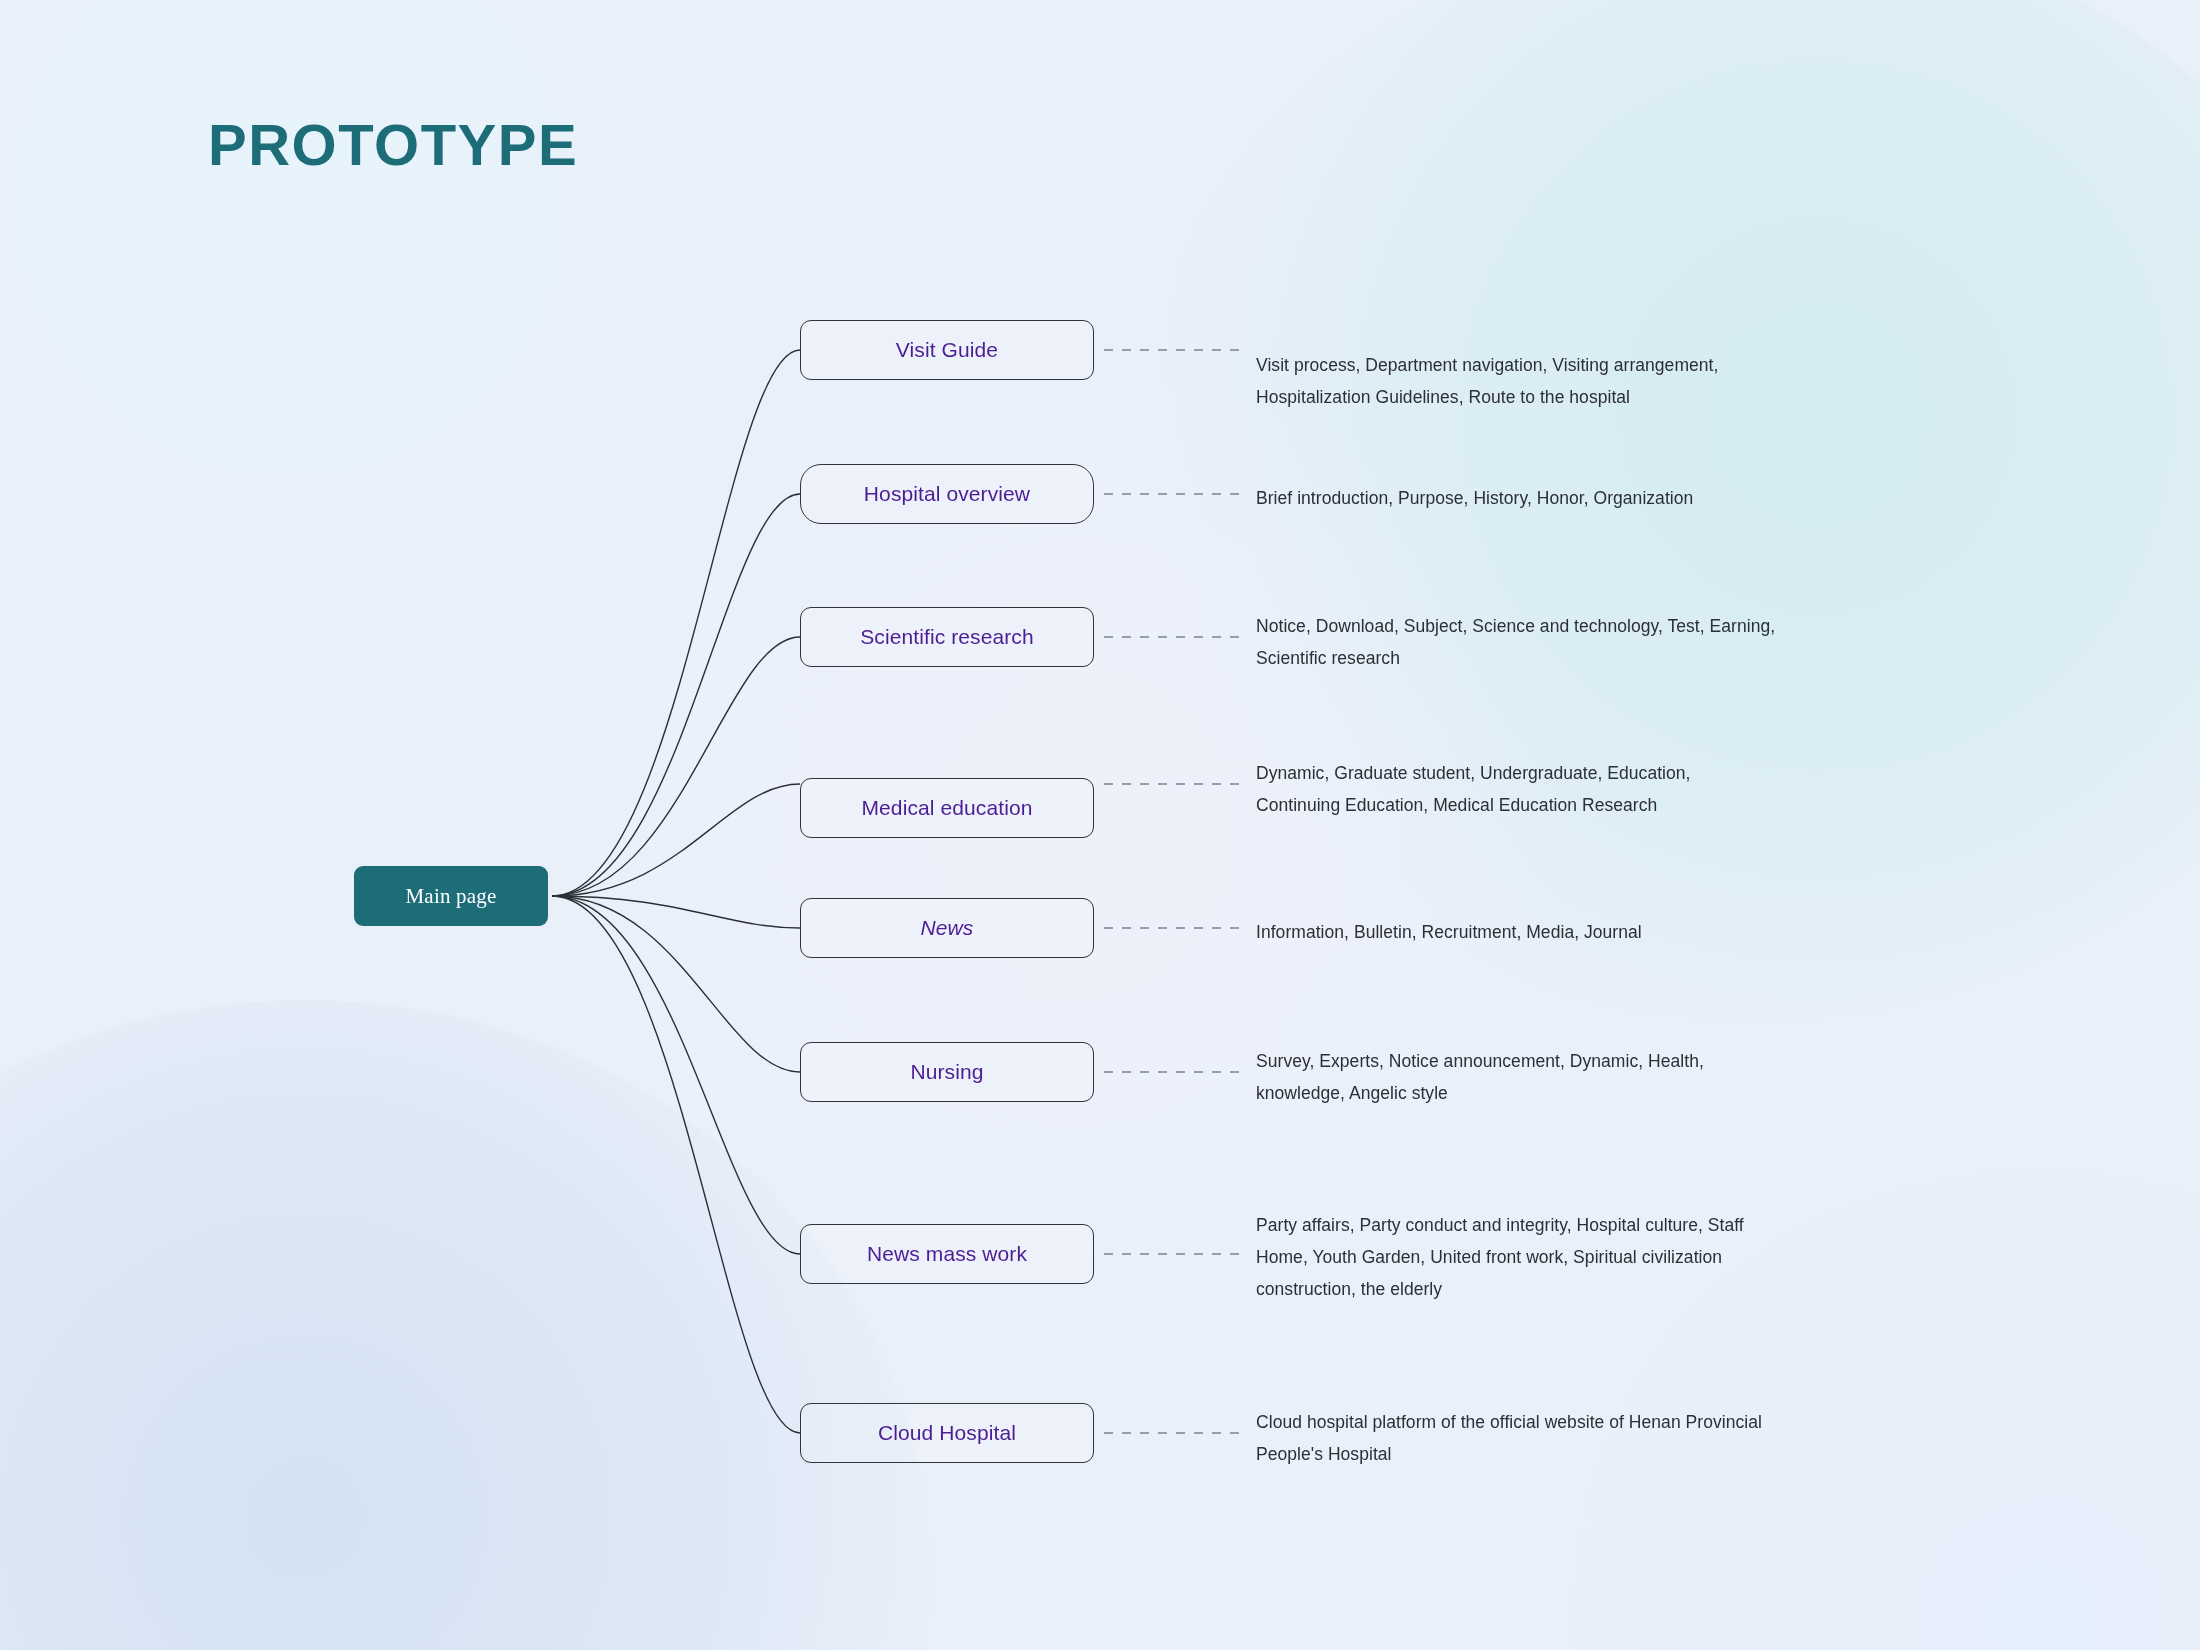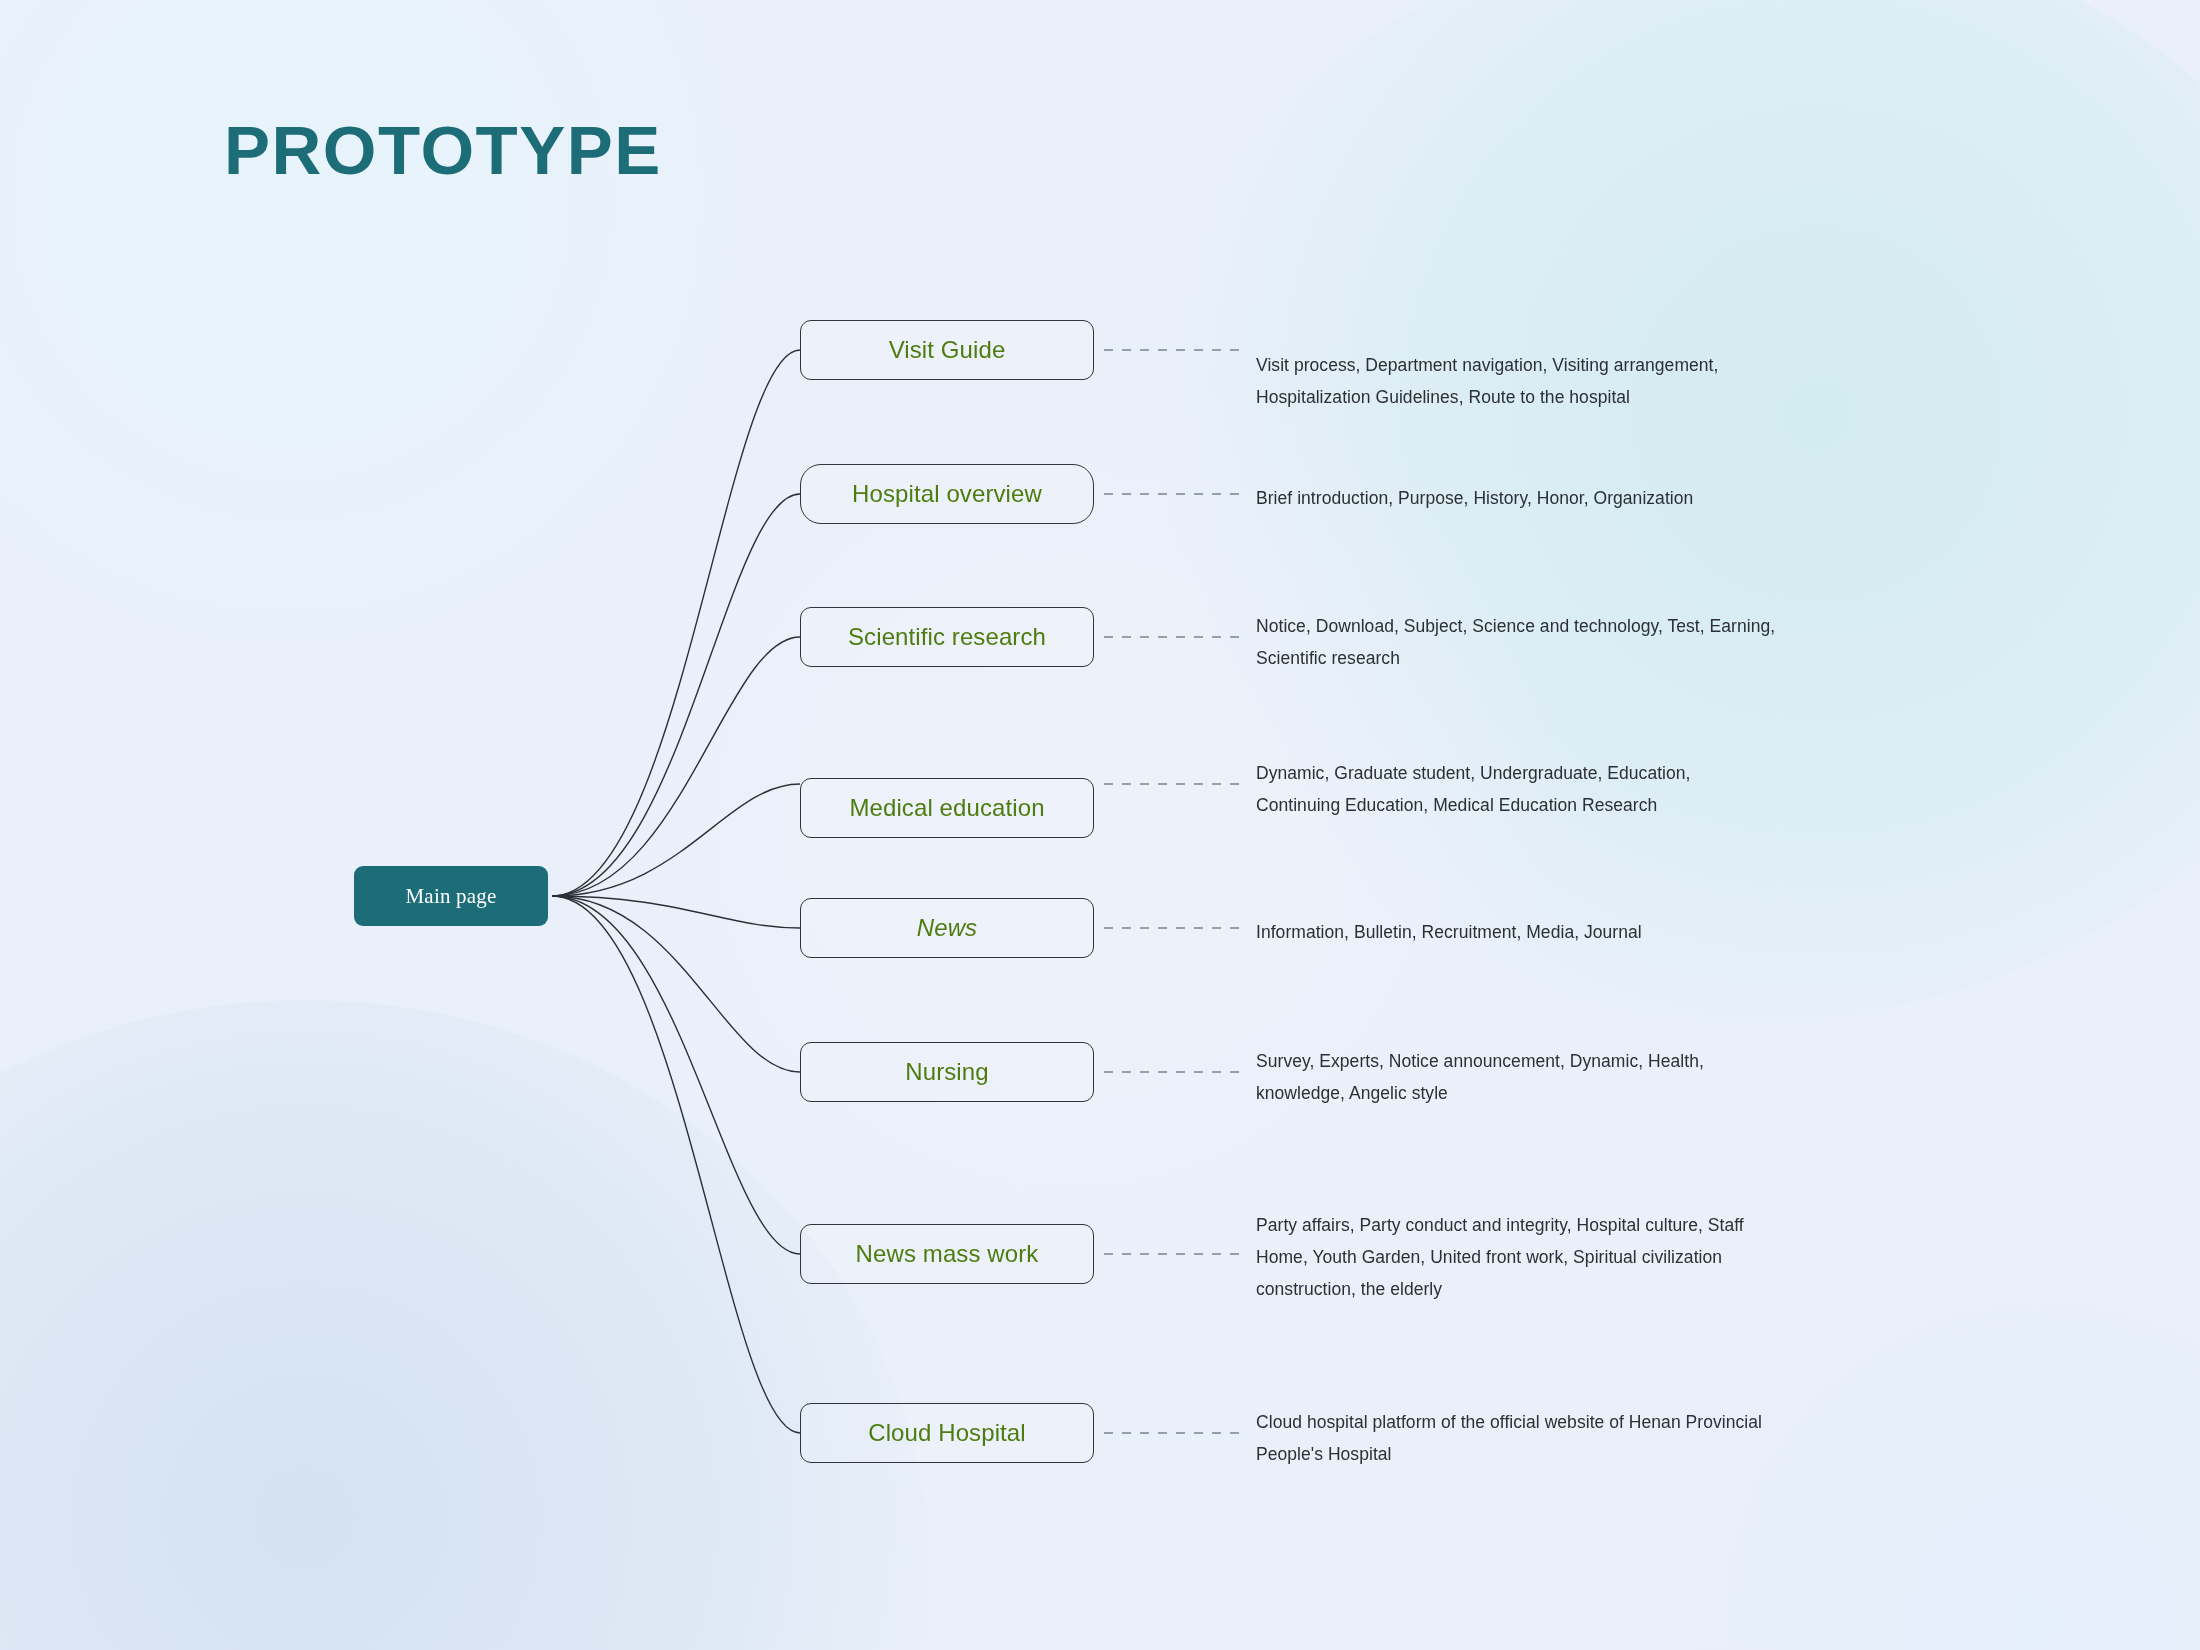--- a/index.html
+++ b/index.html
@@ -47,23 +47,23 @@
   }
   .glow-center {
     left: 520px; top: 380px;
     width: 1100px; height: 900px;
     background: radial-gradient(circle at 50% 50%, #edf1fa 0%, rgba(237,241,250,0) 70%);
   }
 
   
   #title {
     position: absolute;
-    left: 224px;
+    left: 208px;
     top: 116px;
-    font-size: 69px;
+    font-size: 58px;
     font-weight: bold;
     letter-spacing: 1.5px;
     color: #1d6d79;
     line-height: 1;
     white-space: nowrap;
     text-align: center;
   }
 
   
   #links {
@@ -97,22 +97,22 @@
     position: absolute;
     left: 800px;
     width: 294px;
     height: 60px;
     border: 1.4px solid #31343b;
     border-radius: 11px;
     background: rgba(255,255,255,0.10);
     display: flex;
     align-items: center;
     justify-content: center;
-    font-size: 24px;
-    color: #4d7c0f;
+    font-size: 21px;
+    color: #4c1d95;
     letter-spacing: 0.1px;
   }
 
   
   .desc {
     position: absolute;
     left: 1256px;
     width: 520px;
     font-size: 17.5px;
     line-height: 32px;

